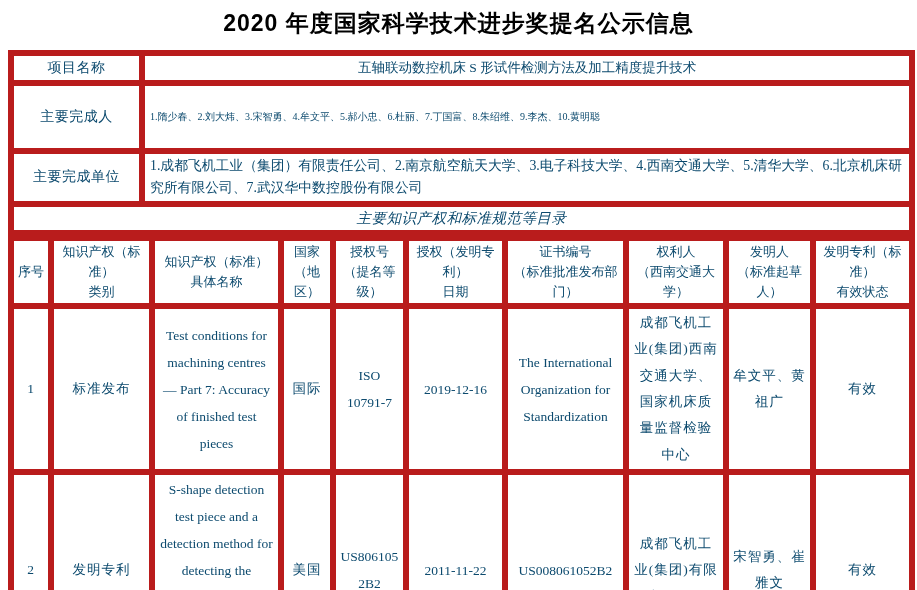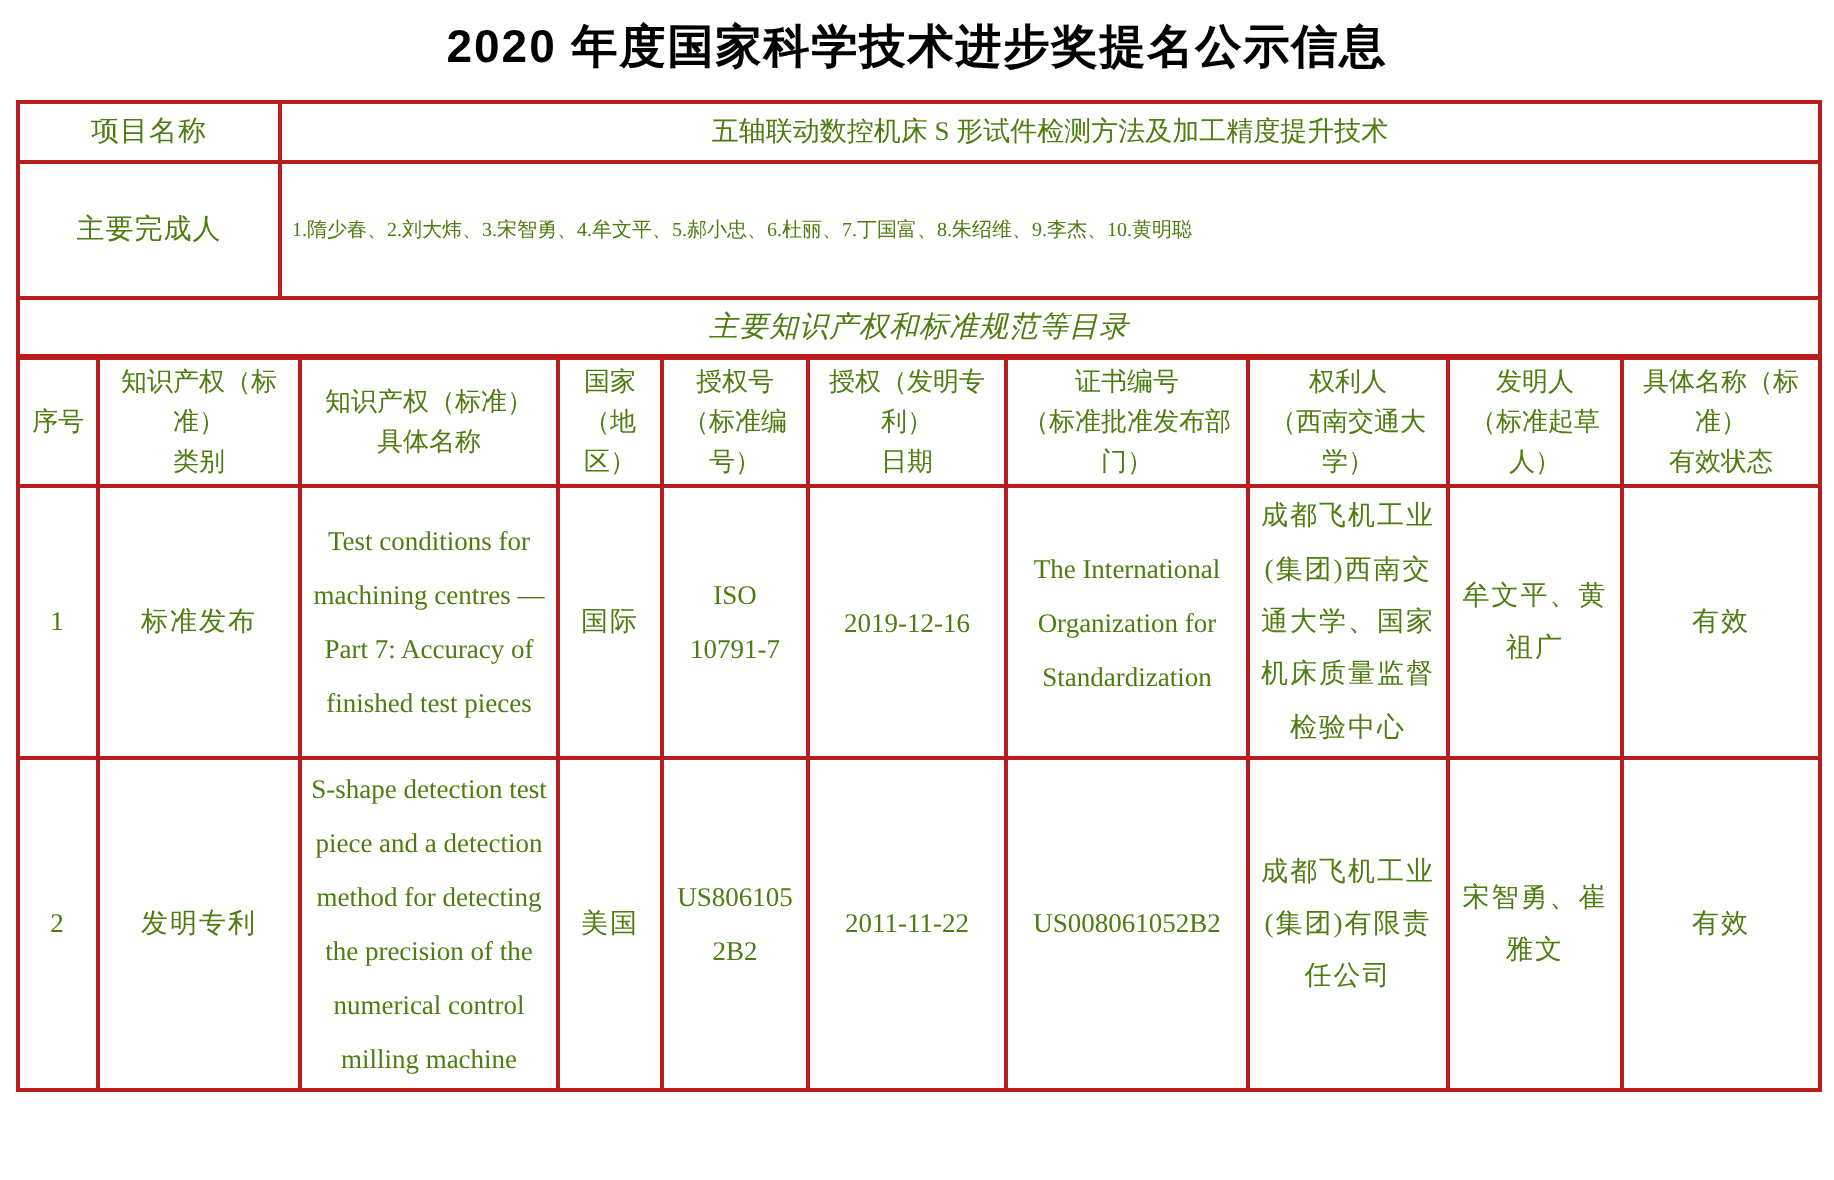--- a/index.html
+++ b/index.html
@@ -6,22 +6,22 @@
   body{width:917px;height:590px;overflow:hidden;color:#000;
        font-family:"Liberation Serif","DejaVu Serif",serif;}
   .page{position:relative;width:917px;height:518px;background:#fff;}
 
   .doc-title{margin:0;height:50px;padding-top:8px;box-sizing:border-box;
     text-align:center;font-size:23px;font-weight:bold;letter-spacing:1px;
     font-family:"Liberation Sans","DejaVu Sans",sans-serif;}
 
   table{border-collapse:collapse;table-layout:fixed;margin-left:8px;width:901px;
         empty-cells:show;}
-  td,th{border:2px solid #b91c1c;box-sizing:border-box;
-        font-size:13.5px;font-weight:normal;color:#4d7c0f;
+  td,th{border:6px solid #b91c1c;box-sizing:border-box;
+        font-size:13.5px;font-weight:normal;color:#0c4a6e;
         text-align:center;vertical-align:middle;padding:1px 3px;
         overflow:hidden;}
 
   
   .info-table .label{font-size:14px;letter-spacing:0.5px;}
   .r30{height:30px;} .r31{height:31px;} .r68{height:68px;} .r46{height:46px;} .r29{height:29px;font-style:italic;}
   td.left{text-align:left;padding-left:5px;}
   td.oneline{white-space:nowrap;font-size:10px;}
   td.units-cell{font-size:13.8px;line-height:1.62;}
   .section-cell{font-size:14.5px;letter-spacing:0.5px;}
@@ -52,20 +52,24 @@
     </colgroup>
     <tbody>
       <tr class="r30">
         <td class="label">项目名称</td>
         <td colspan="3">五轴联动数控机床 S 形试件检测方法及加工精度提升技术</td>
       </tr>
       <tr class="r68">
         <td class="label">主要完成人</td>
         <td colspan="3" class="left oneline">1.隋少春、2.刘大炜、3.宋智勇、4.牟文平、5.郝小忠、6.杜丽、7.丁国富、8.朱绍维、9.李杰、10.黄明聪</td>
       </tr>
+      <tr class="r46">
+        <td class="label">主要完成单位</td>
+        <td colspan="3" class="left units-cell">1.成都飞机工业（集团）有限责任公司、2.南京航空航天大学、3.电子科技大学、4.西南交通大学、5.清华大学、6.北京机床研究所有限公司、7.武汉华中数控股份有限公司</td>
+      </tr>
       <tr class="r29">
         <td colspan="4" class="section-cell">主要知识产权和标准规范等目录</td>
       </tr>
     </tbody>
   </table>
 
   <table class="catalog-table">
     <colgroup>
       <col style="width:40px">
         <col style="width:101px">
@@ -81,30 +85,30 @@
     <tbody>
       <tr class="hdr">
         <th>序号</th>
         <th>知识产权（标准）
 类别</th>
         <th>知识产权（标准）
 具体名称</th>
         <th>国家
 （地区）</th>
         <th>授权号
-（标准编号）</th>
+（提名等级）</th>
         <th>授权（发明专利）
 日期</th>
         <th>证书编号
 （标准批准发布部门）</th>
         <th>权利人
 （西南交通大学）</th>
         <th>发明人
 （标准起草人）</th>
-        <th>具体名称（标准）
+        <th>发明专利（标准）
 有效状态</th>
       </tr>
       <tr class="dr1">
         <td class="cjk">1</td>
         <td class="cjk">标准发布</td>
         <td class="en">Test conditions for machining centres — Part 7: Accuracy of finished test pieces</td>
         <td class="cjk">国际</td>
         <td class="en">ISO 10791-7</td>
         <td class="en">2019-12-16</td>
         <td class="en">The International Organization for Standardization</td>

